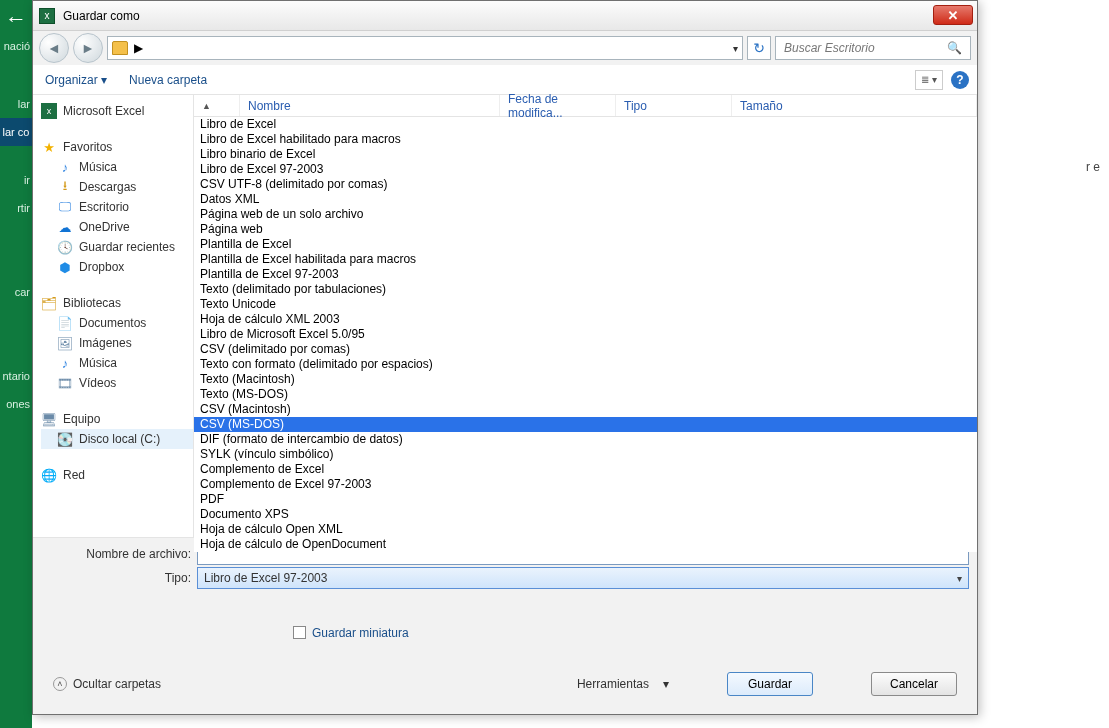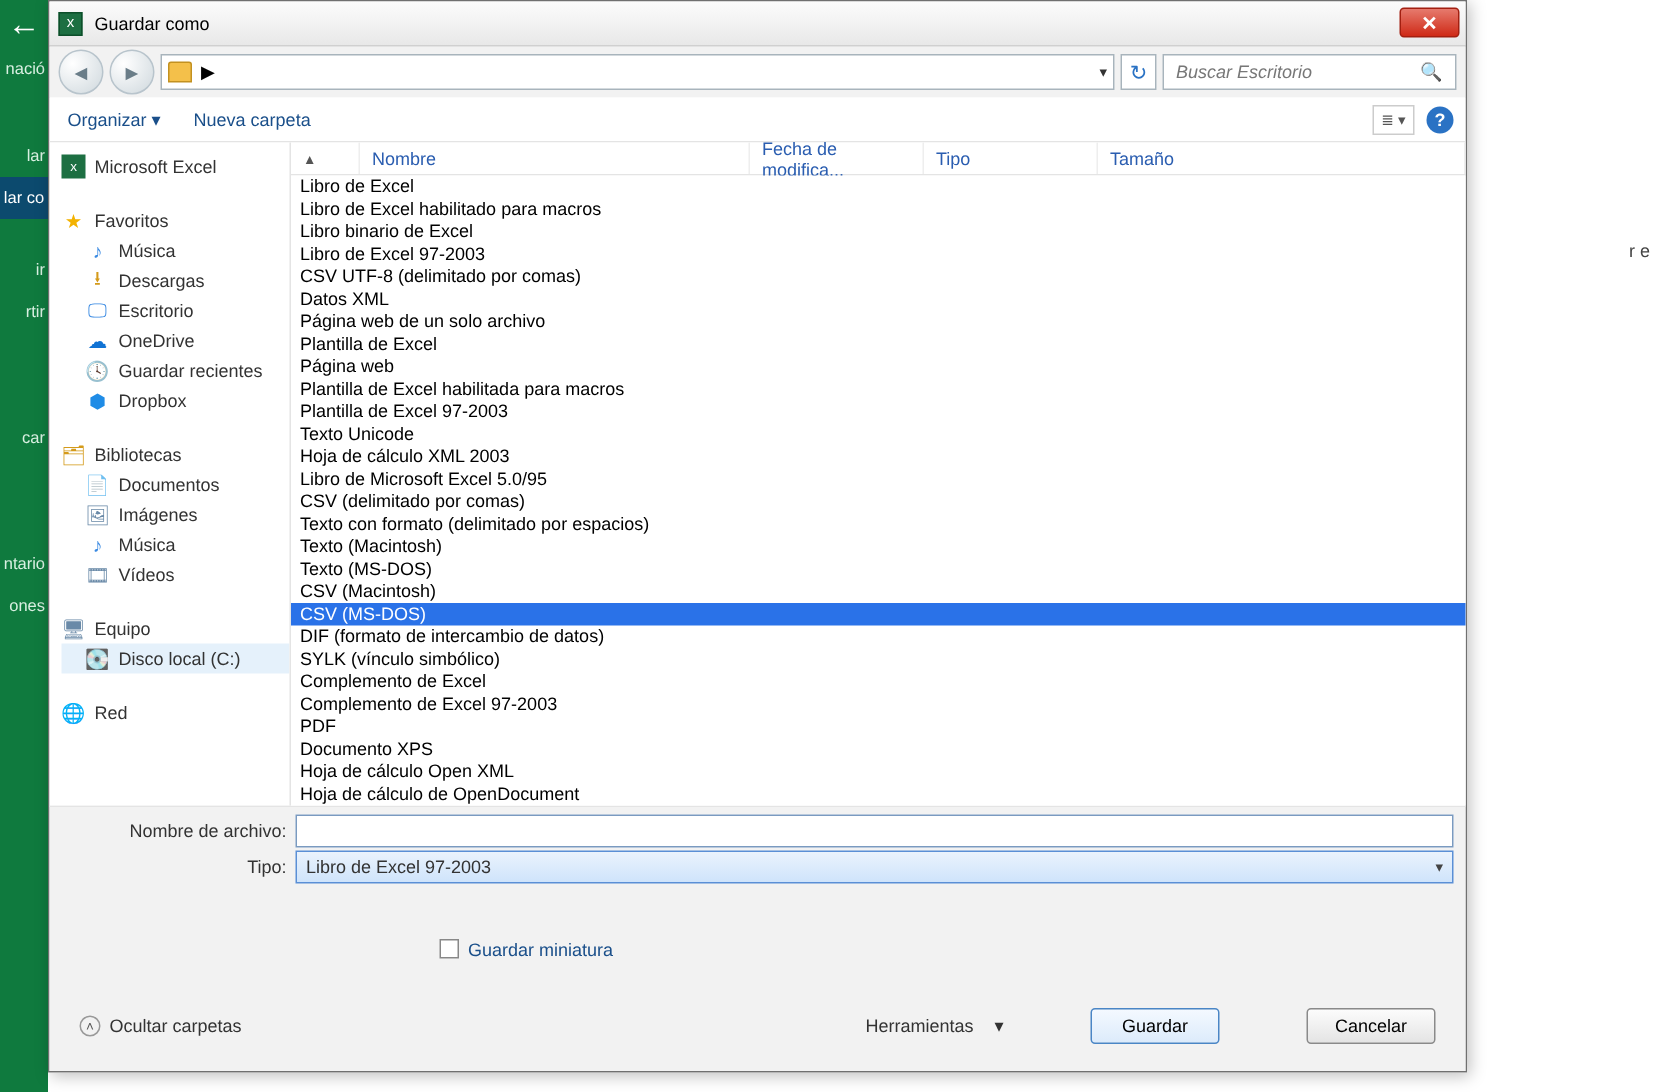--- a/index.html
+++ b/index.html
@@ -256,24 +256,25 @@
       </div>
 
       <div class="typelist" id="typelist">
           <div class="opt">Libro de Excel</div>
           <div class="opt">Libro de Excel habilitado para macros</div>
           <div class="opt">Libro binario de Excel</div>
           <div class="opt">Libro de Excel 97-2003</div>
           <div class="opt">CSV UTF-8 (delimitado por comas)</div>
           <div class="opt">Datos XML</div>
           <div class="opt">Página web de un solo archivo</div>
+          <div class="opt">Página web</div>
           <div class="opt">Plantilla de Excel</div>
-          <div class="opt">Página web</div>
           <div class="opt">Plantilla de Excel habilitada para macros</div>
           <div class="opt">Plantilla de Excel 97-2003</div>
+          <div class="opt">Texto (delimitado por tabulaciones)</div>
           <div class="opt">Texto Unicode</div>
           <div class="opt">Hoja de cálculo XML 2003</div>
           <div class="opt">Libro de Microsoft Excel 5.0/95</div>
           <div class="opt">CSV (delimitado por comas)</div>
           <div class="opt">Texto con formato (delimitado por espacios)</div>
           <div class="opt">Texto (Macintosh)</div>
           <div class="opt">Texto (MS-DOS)</div>
           <div class="opt">CSV (Macintosh)</div>
           <div class="opt sel">CSV (MS-DOS)</div>
           <div class="opt">DIF (formato de intercambio de datos)</div>

